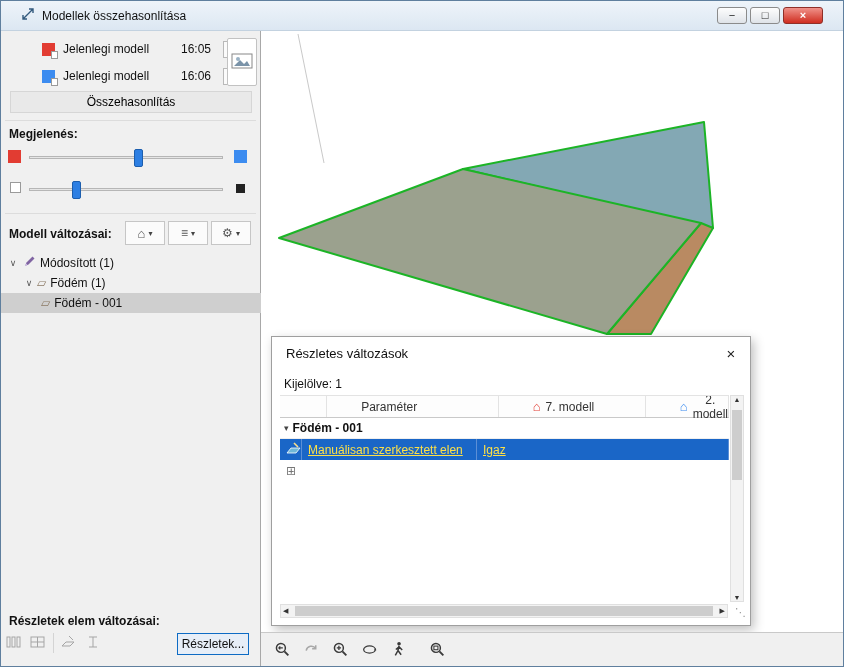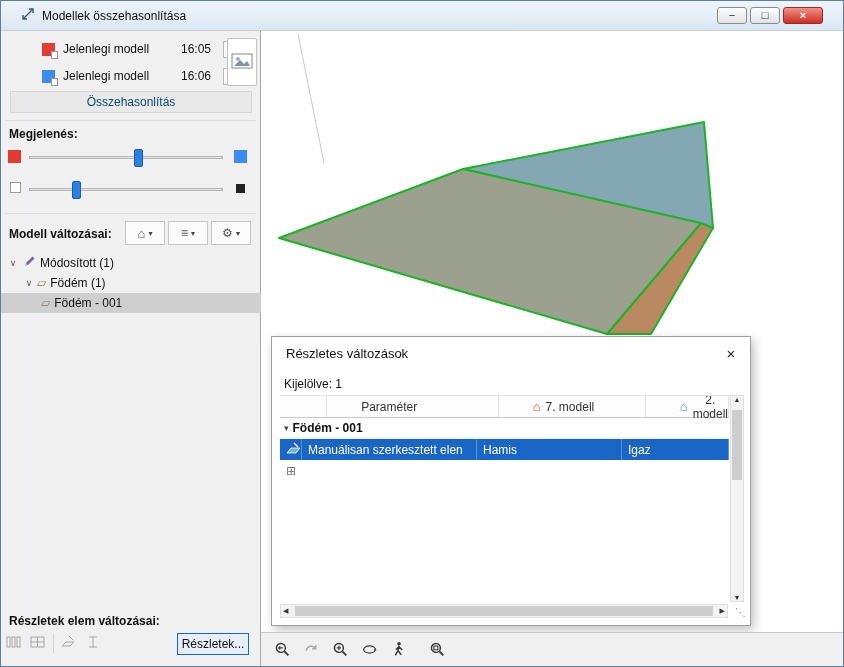--- a/index.html
+++ b/index.html
@@ -21,21 +21,21 @@
   .model-row{position:absolute;left:0;height:26px;display:flex;align-items:center;padding-left:33px;}
   .chip{width:13px;height:13px;margin-left:8px;position:relative;}
   .chip .doc{position:absolute;right:-3px;bottom:-3px;width:7px;height:8px;background:#fff;border:1px solid #9a9a9a;}
   .model-name{margin-left:8px;width:118px;}
   .model-time{width:34px;}
   .mini-btn{width:17px;height:17px;border:1px solid #b9b9b9;background:#fbfbfb;display:flex;align-items:center;justify-content:center;
             font-size:7px;color:#333;margin-left:8px;}
   .camera-btn{position:absolute;left:226px;top:7px;width:30px;height:48px;border:1px solid #c2c2c2;background:#fff;border-radius:2px;
               display:flex;align-items:center;justify-content:center;}
   .compare-btn{position:absolute;left:9px;top:60px;width:242px;height:22px;background:#e9e9e9;border:1px solid #d6d6d6;
-               color:#0c4a6e;display:flex;align-items:center;justify-content:center;}
+               color:#000000;display:flex;align-items:center;justify-content:center;}
   .hr{position:absolute;left:4px;right:4px;height:1px;background:#dcdcdc;}
   .sb-label{position:absolute;left:8px;font-weight:bold;}
   .slider-row{position:absolute;left:0;width:260px;height:20px;}
   .track{position:absolute;left:28px;right:38px;top:9px;height:3px;background:#e6e6e6;border:1px solid #b6b6b6;}
   .handle{position:absolute;top:-8px;width:9px;height:18px;background:#2d7fe3;border:1px solid #1c5eae;border-radius:2px;}
   .sq{position:absolute;top:3px;}
   .combo{width:40px;height:24px;border:1px solid #c6c6c6;background:#fbfbfb;display:flex;align-items:center;justify-content:center;gap:3px;}
   .combo .dd{font-size:8px;color:#444;}
   .tree-row{position:absolute;left:0;width:260px;height:20px;display:flex;align-items:center;}
   .tree-row.selected{background:#cfcfcf;}
@@ -66,21 +66,21 @@
   .c-icon{width:22px;}
   .c-param{width:175px;}
   .c-m1{width:145px;}
   .c-m2{flex:1;}
   .house{font-size:13px;line-height:1;}
   .house.red{color:#e23c32;}
   .house.blue{color:#3c8cf0;}
   .trow{display:flex;height:21px;align-items:center;}
   .trow .cell{height:100%;display:flex;align-items:center;padding-left:6px;}
   .group-row{font-weight:bold;height:21px;display:flex;align-items:center;gap:4px;padding-left:4px;border-bottom:1px solid #efefef;}
-  .trow.selected{background:#1a66c7;color:#ffffff;}
+  .trow.selected{background:#1a66c7;color:#fde047;text-decoration:underline;}
   .trow.selected .cell{border-right:1px solid #5c8fd6;}
   .vscroll{position:absolute;right:6px;top:58px;bottom:23px;width:14px;background:#f3f3f3;border:1px solid #e0e0e0;
            display:flex;flex-direction:column;align-items:center;justify-content:space-between;font-size:7px;color:#7a7a7a;}
   .vthumb{position:absolute;left:1px;right:1px;top:14px;height:70px;background:#cdcdcd;}
   .hscroll{position:absolute;left:8px;right:22px;bottom:7px;height:14px;background:#f3f3f3;border:1px solid #e0e0e0;
            display:flex;align-items:center;justify-content:space-between;font-size:7px;color:#7a7a7a;padding:0 2px;}
   .hthumb{position:absolute;left:14px;right:14px;top:1px;bottom:1px;background:#cdcdcd;}
   .grip{position:absolute;right:4px;bottom:6px;color:#9a9a9a;font-size:11px;}
 
   .sarrow{font-size:7px;color:#333;}
@@ -264,21 +264,20 @@
         <div class="trow selected">
           <div class="cell c-icon">
             <span>
               <svg width="15" height="13" viewBox="0 0 15 13">
                   <path d="M1 11 L5 6 H14 L10 11 Z" fill="#6fb7d8" stroke="#fff" stroke-width="0.8"></path>
                   <path d="M8 1 L12 5" stroke="#ffe08a" stroke-width="1.6"></path>
                 </svg>
             </span>
           </div>
           <div class="cell c-param">Manuálisan szerkesztett elen</div>
-          <div class="cell c-m1">Hamis</div>
           <div class="cell c-m2">Igaz</div>
         </div>
 
         <div class="trow">
           <div class="cell c-icon">
             <span style="color:#777;font-size:12px;">⊞</span>
           </div>
           <div class="cell c-m1"></div>
           <div class="cell c-m2"></div>
         </div>

